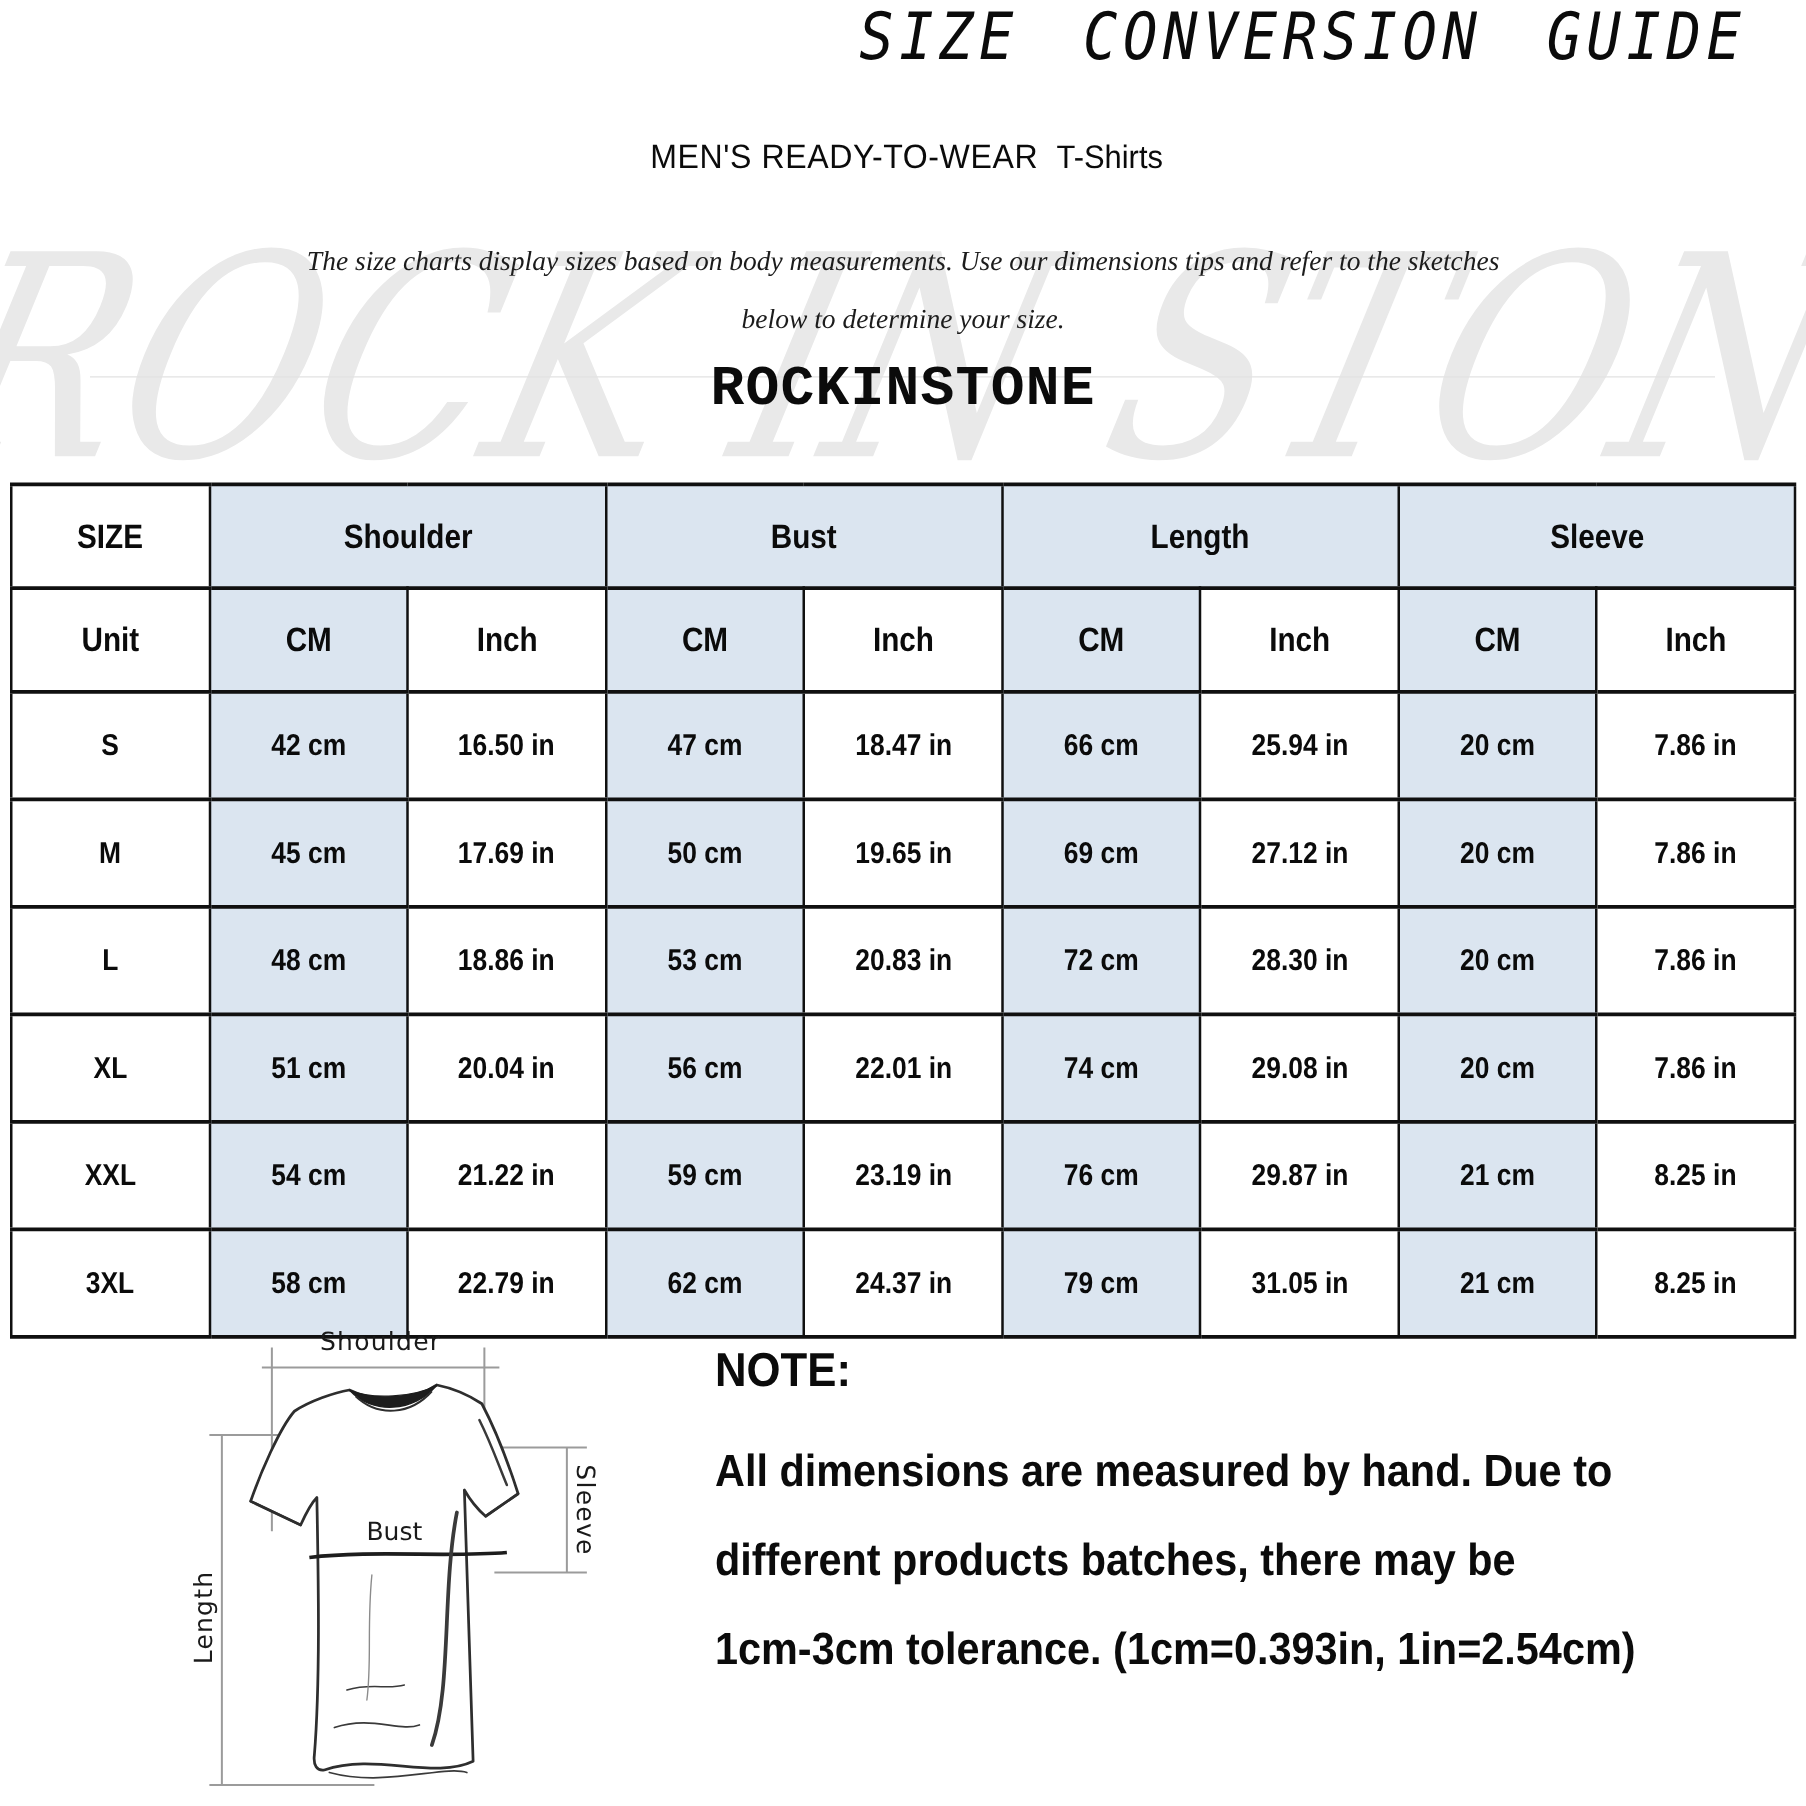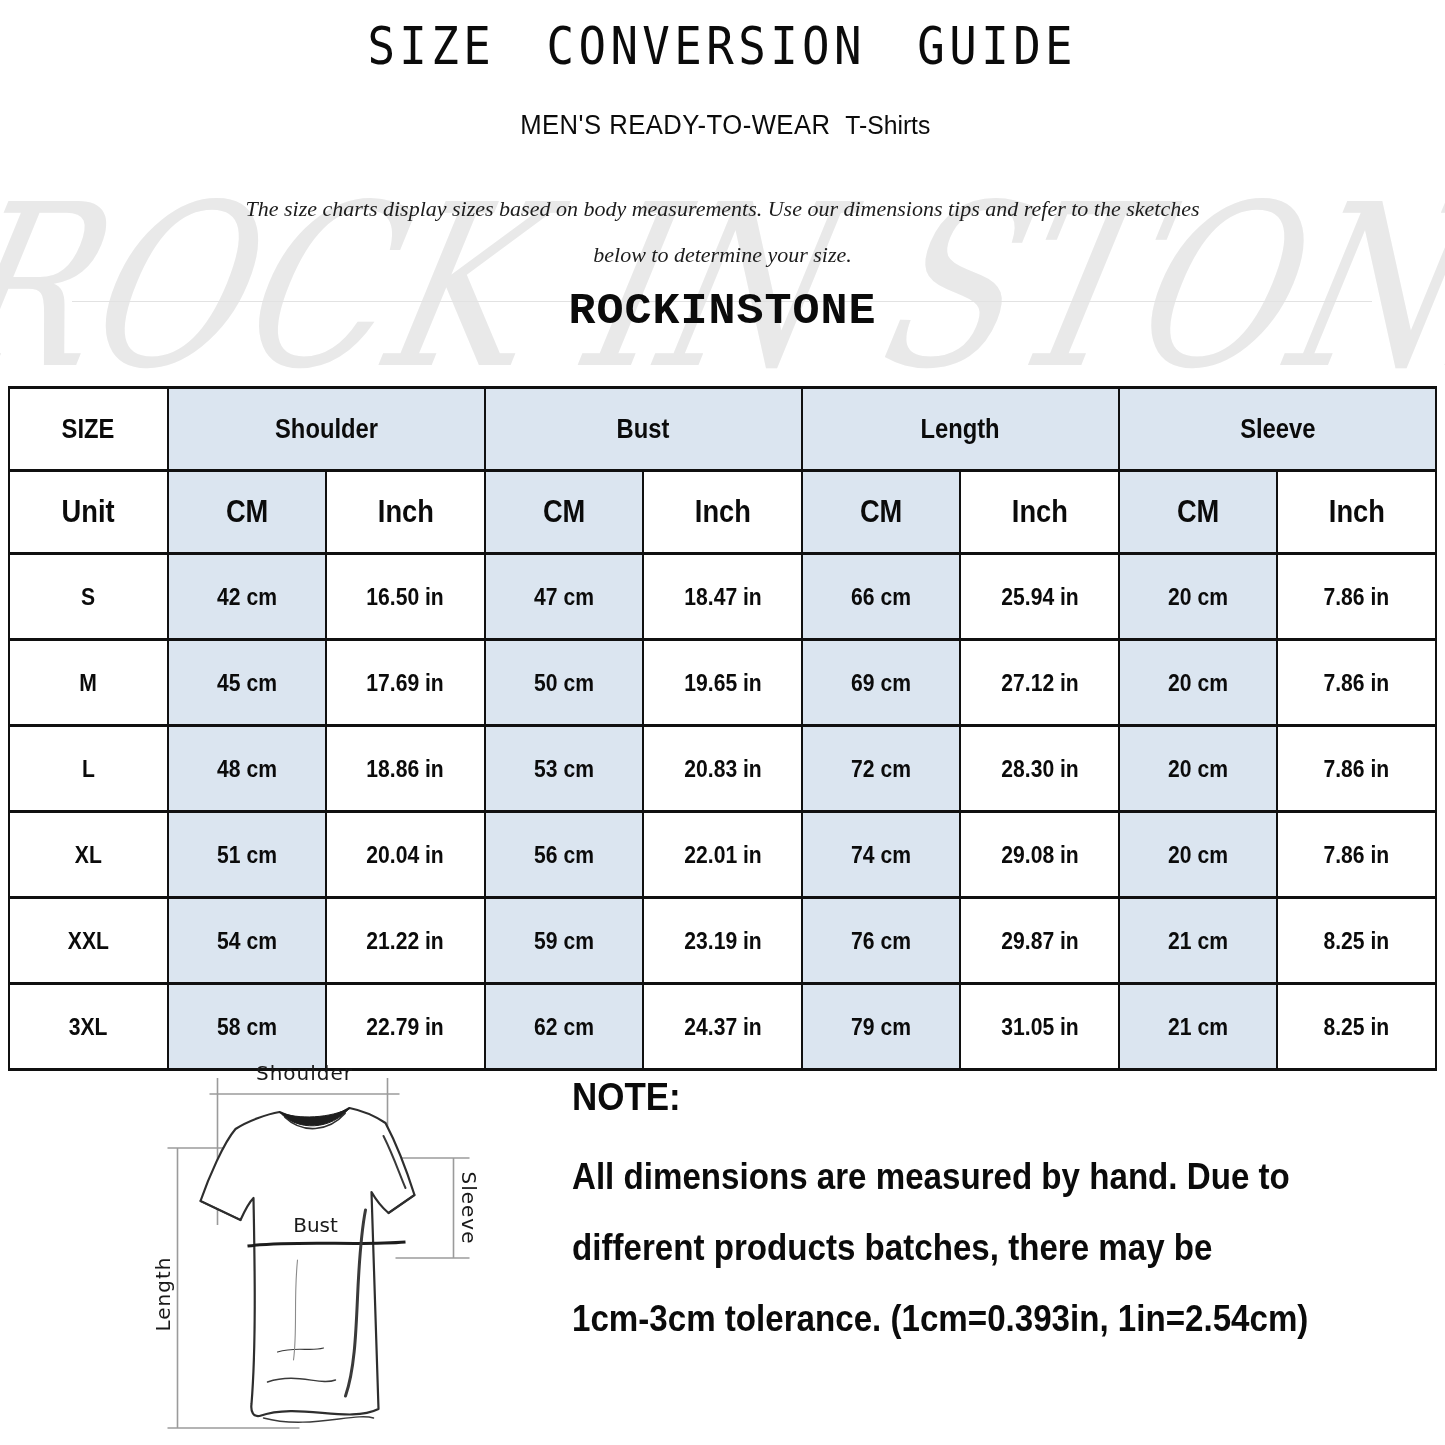--- a/index.html
+++ b/index.html
@@ -5,21 +5,21 @@
   html,body{margin:0;padding:0;}
   body{
     width:1445px;height:1445px;background:#ffffff;position:relative;overflow:hidden;
     font-family:"Liberation Sans",sans-serif;color:#0b0b0b;
     --blue:#dbe5f0;
   }
   
   .watermark{position:absolute;top:160px;left:0;width:1445px;height:240px;pointer-events:none;}
   .faint-rule{position:absolute;top:301px;left:72px;width:1300px;height:1px;background:#e2e2e2;}
   
-  .title-wrap{position:absolute;top:16px;left:0;width:100%;text-align:center;}
+  .title-wrap{position:absolute;top:0;left:0;width:100%;text-align:right;font-style:italic;}
   .title{
     display:inline-block;font-family:"DejaVu Sans Mono",monospace;font-weight:500;
     font-size:52px;letter-spacing:5px;word-spacing:22px;transform:scaleX(.88);white-space:nowrap;
   }
   .subtitle{position:absolute;top:110px;left:0;width:100%;text-align:center;font-weight:normal;}
   .subtitle .s1{display:inline-block;font-size:27px;letter-spacing:.5px;transform:scaleX(.95);}
   .subtitle .s2{display:inline-block;font-size:26px;transform:scaleX(.95);}
   .intro{
     position:absolute;top:186px;left:0;width:100%;text-align:center;
     font-family:"Liberation Serif",serif;font-style:italic;font-size:22px;line-height:46px;color:#1c1c1c;
@@ -29,21 +29,21 @@
     font-family:Liberation Mono, monospace;font-weight:bold;font-size:45px;letter-spacing:1px;
   }
   
   .tbl-wrap{position:absolute;top:386px;left:8px;right:8px;}
   table{width:100%;border-collapse:collapse;table-layout:fixed;}
   td{
     border:2px solid #101010;border-top-width:3px;border-bottom-width:3px;
     text-align:center;vertical-align:middle;font-weight:bold;background:#fff;
   }
   tr.h1 td{height:78px;font-size:27px;}
-  tr.h2 td{height:78px;font-size:31px;}
+  tr.h2 td{height:78px;font-size:27px;}
   tbody td{height:81px;font-size:24px;}
   td.blue{background:var(--blue);}
   td > span{display:inline-block;transform:scaleX(.88);white-space:nowrap;}
   
   .diagram-wrap{position:absolute;left:140px;top:1050px;width:350px;height:392px;}
   .note{position:absolute;left:572px;top:1076px;width:830px;}
   .note-title{font-size:38px;font-weight:bold;transform:scaleX(.92);transform-origin:left center;}
   .note-lines{margin-top:22px;}
   .note-line{
     font-size:36px;font-weight:bold;line-height:71px;white-space:nowrap;

